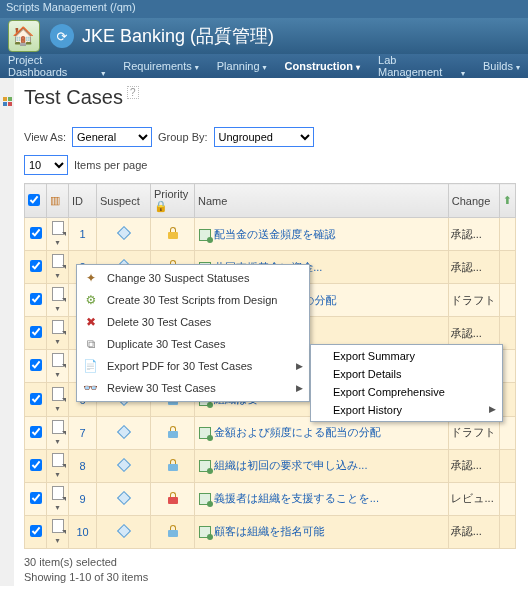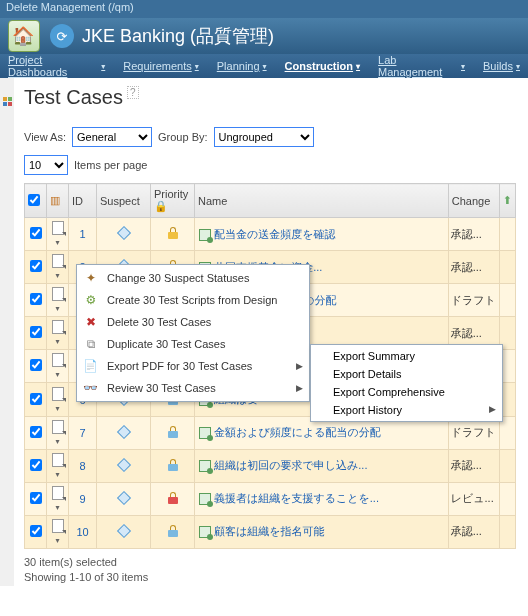--- a/index.html
+++ b/index.html
@@ -6,21 +6,21 @@
   body { font-family: Arial, sans-serif; font-size: 11px; background: #fff; width: 528px; height: 616px; overflow: hidden; }
   
   .title-bar { background: #3b6e99; color: #cde3f2; height: 18px; padding: 1px 6px; font-size: 11px; }
   
   .top-header { background: linear-gradient(#4a7fa8, #2e5d85); height: 36px; display: flex; align-items: center; padding: 0 8px; }
   .home-icon { width: 32px; height: 32px; background: linear-gradient(#e8f4e0, #c5e0b0); border: 1px solid #7aa050; border-radius: 4px; margin-right: 10px; display: flex; align-items: center; justify-content: center; font-size: 18px; }
   .app-icon { width: 24px; height: 24px; background: #4d9dd6; border-radius: 50%; display: flex; align-items: center; justify-content: center; color: #fff; font-size: 13px; margin-right: 8px; }
   .app-title { color: #fff; font-size: 18px; }
   
   .nav-bar { background: linear-gradient(#3c6d99, #2a5782); height: 24px; display: flex; align-items: center; padding: 0 8px; gap: 18px; }
-  .nav-item { color: #cde3f2; font-size: 11px; display: flex; align-items: center; gap: 3px; cursor: pointer; text-decoration: underline; }
+  .nav-item { color: #cde3f2; font-size: 11px; display: flex; align-items: flex-end; gap: 3px; cursor: pointer; }
   .nav-item.active { color: #fff; font-weight: bold; }
   .chevron { font-size: 8px; }
   
   .content-wrap { display: flex; }
   .left-gutter { width: 14px; background: #f0f0f0; padding-top: 18px; text-align: center; }
   .gutter-icon { width: 10px; height: 10px; display: inline-block; }
   .gutter-icon span { display: inline-block; width: 4px; height: 4px; float: left; margin: 0.5px; }
   .main-area { flex: 1; padding: 8px 12px 0 10px; }
   
   .page-title { font-size: 20px; color: #333; display: flex; align-items: flex-start; gap: 4px; margin-bottom: 18px; }
@@ -72,21 +72,21 @@
   .submenu .mi { padding: 3px 8px 3px 22px; }
   
   .footer { margin-top: 6px; color: #555; line-height: 1.4; }
   
   input[type=checkbox] { width: 12px; height: 12px; }
 </style>
 </head>
 <body>
 
 <div class="title-bar">
-  <span>Delete Management (/qm)</span>
+  <span>Scripts Management (/qm)</span>
 </div>
 
 <div class="top-header">
   <div class="home-icon">🏠</div>
   <div class="app-icon">⟳</div>
   <div class="app-title">JKE Banking (品質管理)</div>
 </div>
 
 <div class="nav-bar">
   <div class="nav-item">

